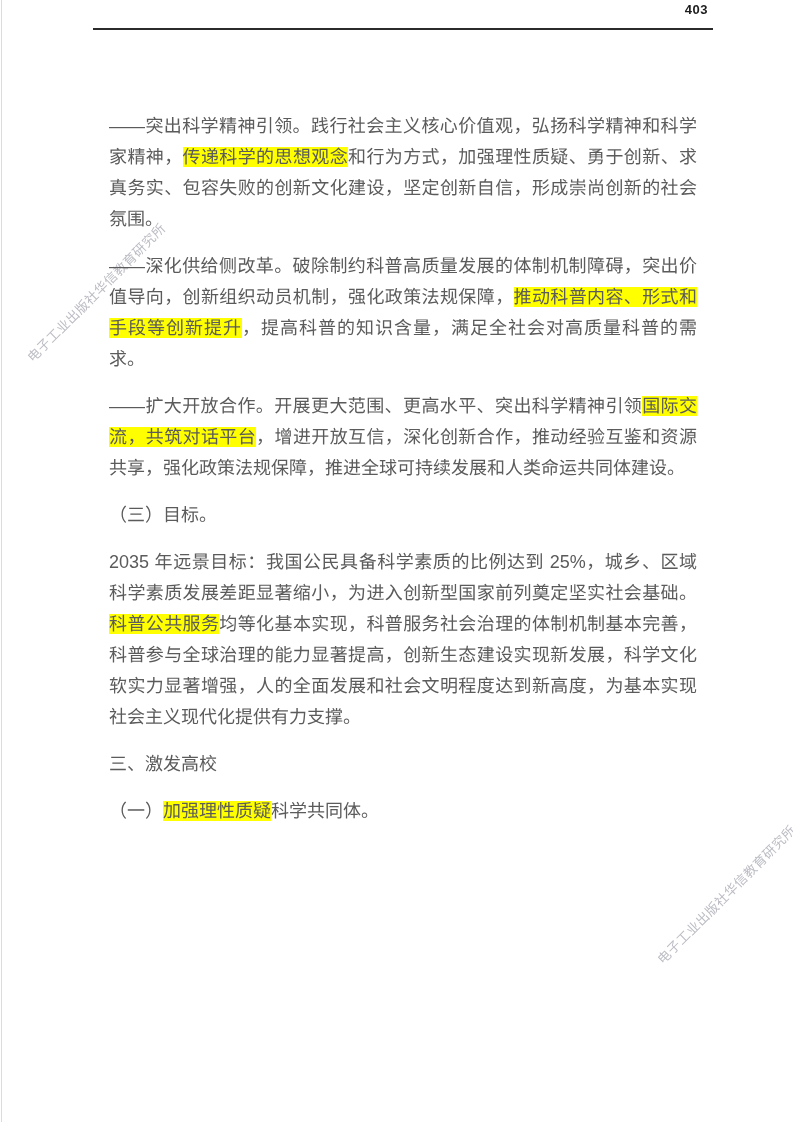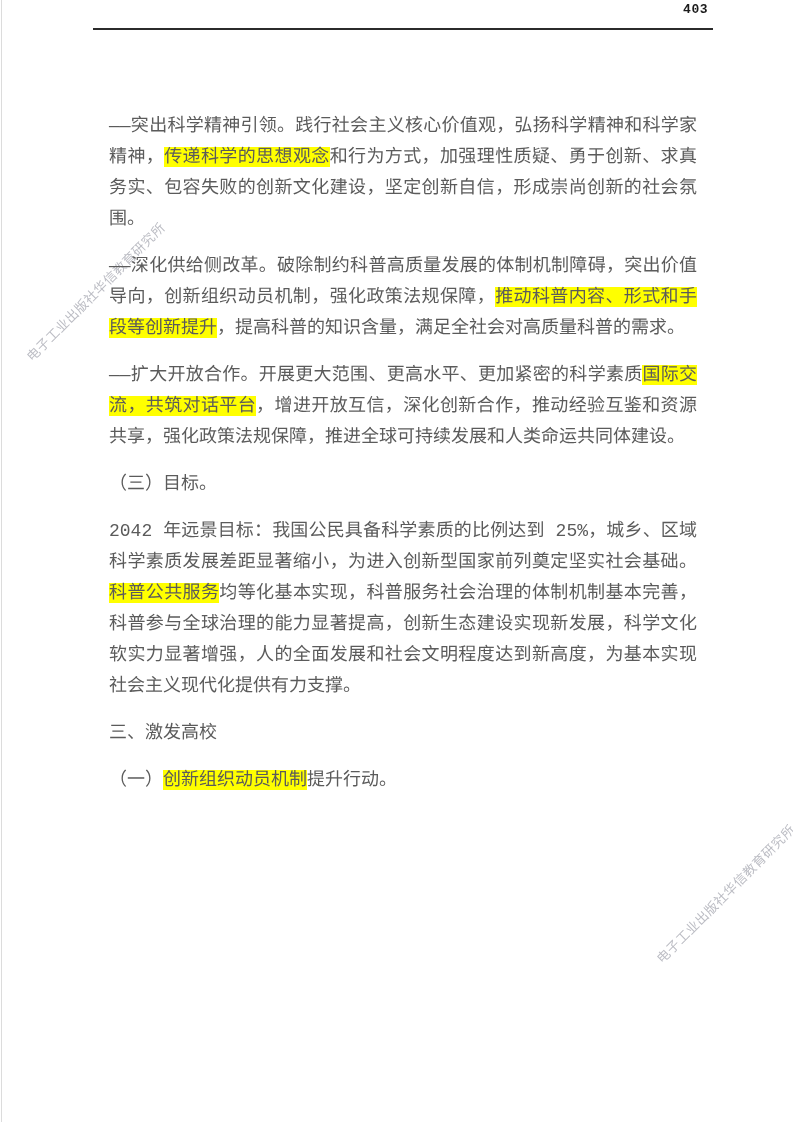--- a/index.html
+++ b/index.html
@@ -6,21 +6,21 @@
     margin: 0;
     padding: 0;
     background: #ffffff;
   }
   .page {
     position: relative;
     width: 793px;
     height: 1122px;
     background: #ffffff;
     overflow: hidden;
-    font-family: Liberation Mono, monospace;
+    font-family: Liberation Sans, sans-serif;
   }
   .page-edge-line {
     position: absolute;
     left: 1px;
     top: 0;
     width: 1px;
     height: 100%;
     background: #dcdcdc;
     z-index: 0;
   }
@@ -90,19 +90,19 @@
 
   <div class="header-rule"></div>
 
   <div class="watermark wm-left">电子工业出版社华信教育研究所</div>
 
   <div class="watermark wm-right">电子工业出版社华信教育研究所</div>
 
   <main class="content">
       <p class="para"><span class="txt">——突出科学精神引领。践行社会主义核心价值观，弘扬科学精神和科学家精神，</span><span class="hl">传递科学的思想观念</span><span class="txt">和行为方式，加强理性质疑、勇于创新、求真务实、包容失败的创新文化建设，坚定创新自信，形成崇尚创新的社会氛围。</span></p>
       <p class="para"><span class="txt">——深化供给侧改革。破除制约科普高质量发展的体制机制障碍，突出价值导向，创新组织动员机制，强化政策法规保障，</span><span class="hl">推动科普内容、形式和手段等创新提升</span><span class="txt">，提高科普的知识含量，满足全社会对高质量科普的需求。</span></p>
-      <p class="para"><span class="txt">——扩大开放合作。开展更大范围、更高水平、更加紧密的科学素质</span><span class="hl">国际交流，共筑对话平台</span><span class="txt">，增进开放互信，深化创新合作，推动经验互鉴和资源共享，强化政策法规保障，推进全球可持续发展和人类命运共同体建设。</span></p>
+      <p class="para"><span class="txt">——扩大开放合作。开展更大范围、更高水平、突出科学精神引领</span><span class="hl">国际交流，共筑对话平台</span><span class="txt">，增进开放互信，深化创新合作，推动经验互鉴和资源共享，强化政策法规保障，推进全球可持续发展和人类命运共同体建设。</span></p>
       <p class="para"><span class="txt">（三）目标。</span></p>
-      <p class="para"><span class="txt">2042 年远景目标：我国公民具备科学素质的比例达到 25%，城乡、区域科学素质发展差距显著缩小，为进入创新型国家前列奠定坚实社会基础。</span><span class="hl">科普公共服务</span><span class="txt">均等化基本实现，科普服务社会治理的体制机制基本完善，科普参与全球治理的能力显著提高，创新生态建设实现新发展，科学文化软实力显著增强，人的全面发展和社会文明程度达到新高度，为基本实现社会主义现代化提供有力支撑。</span></p>
+      <p class="para"><span class="txt">2035 年远景目标：我国公民具备科学素质的比例达到 25%，城乡、区域科学素质发展差距显著缩小，为进入创新型国家前列奠定坚实社会基础。</span><span class="hl">科普公共服务</span><span class="txt">均等化基本实现，科普服务社会治理的体制机制基本完善，科普参与全球治理的能力显著提高，创新生态建设实现新发展，科学文化软实力显著增强，人的全面发展和社会文明程度达到新高度，为基本实现社会主义现代化提供有力支撑。</span></p>
       <p class="para"><span class="txt">三、激发高校</span></p>
-      <p class="para"><span class="txt">（一）</span><span class="hl">创新组织动员机制</span><span class="txt">提升行动。</span></p>
+      <p class="para"><span class="txt">（一）</span><span class="hl">加强理性质疑</span><span class="txt">科学共同体。</span></p>
     </main>
 </div>
 
 </body></html>

